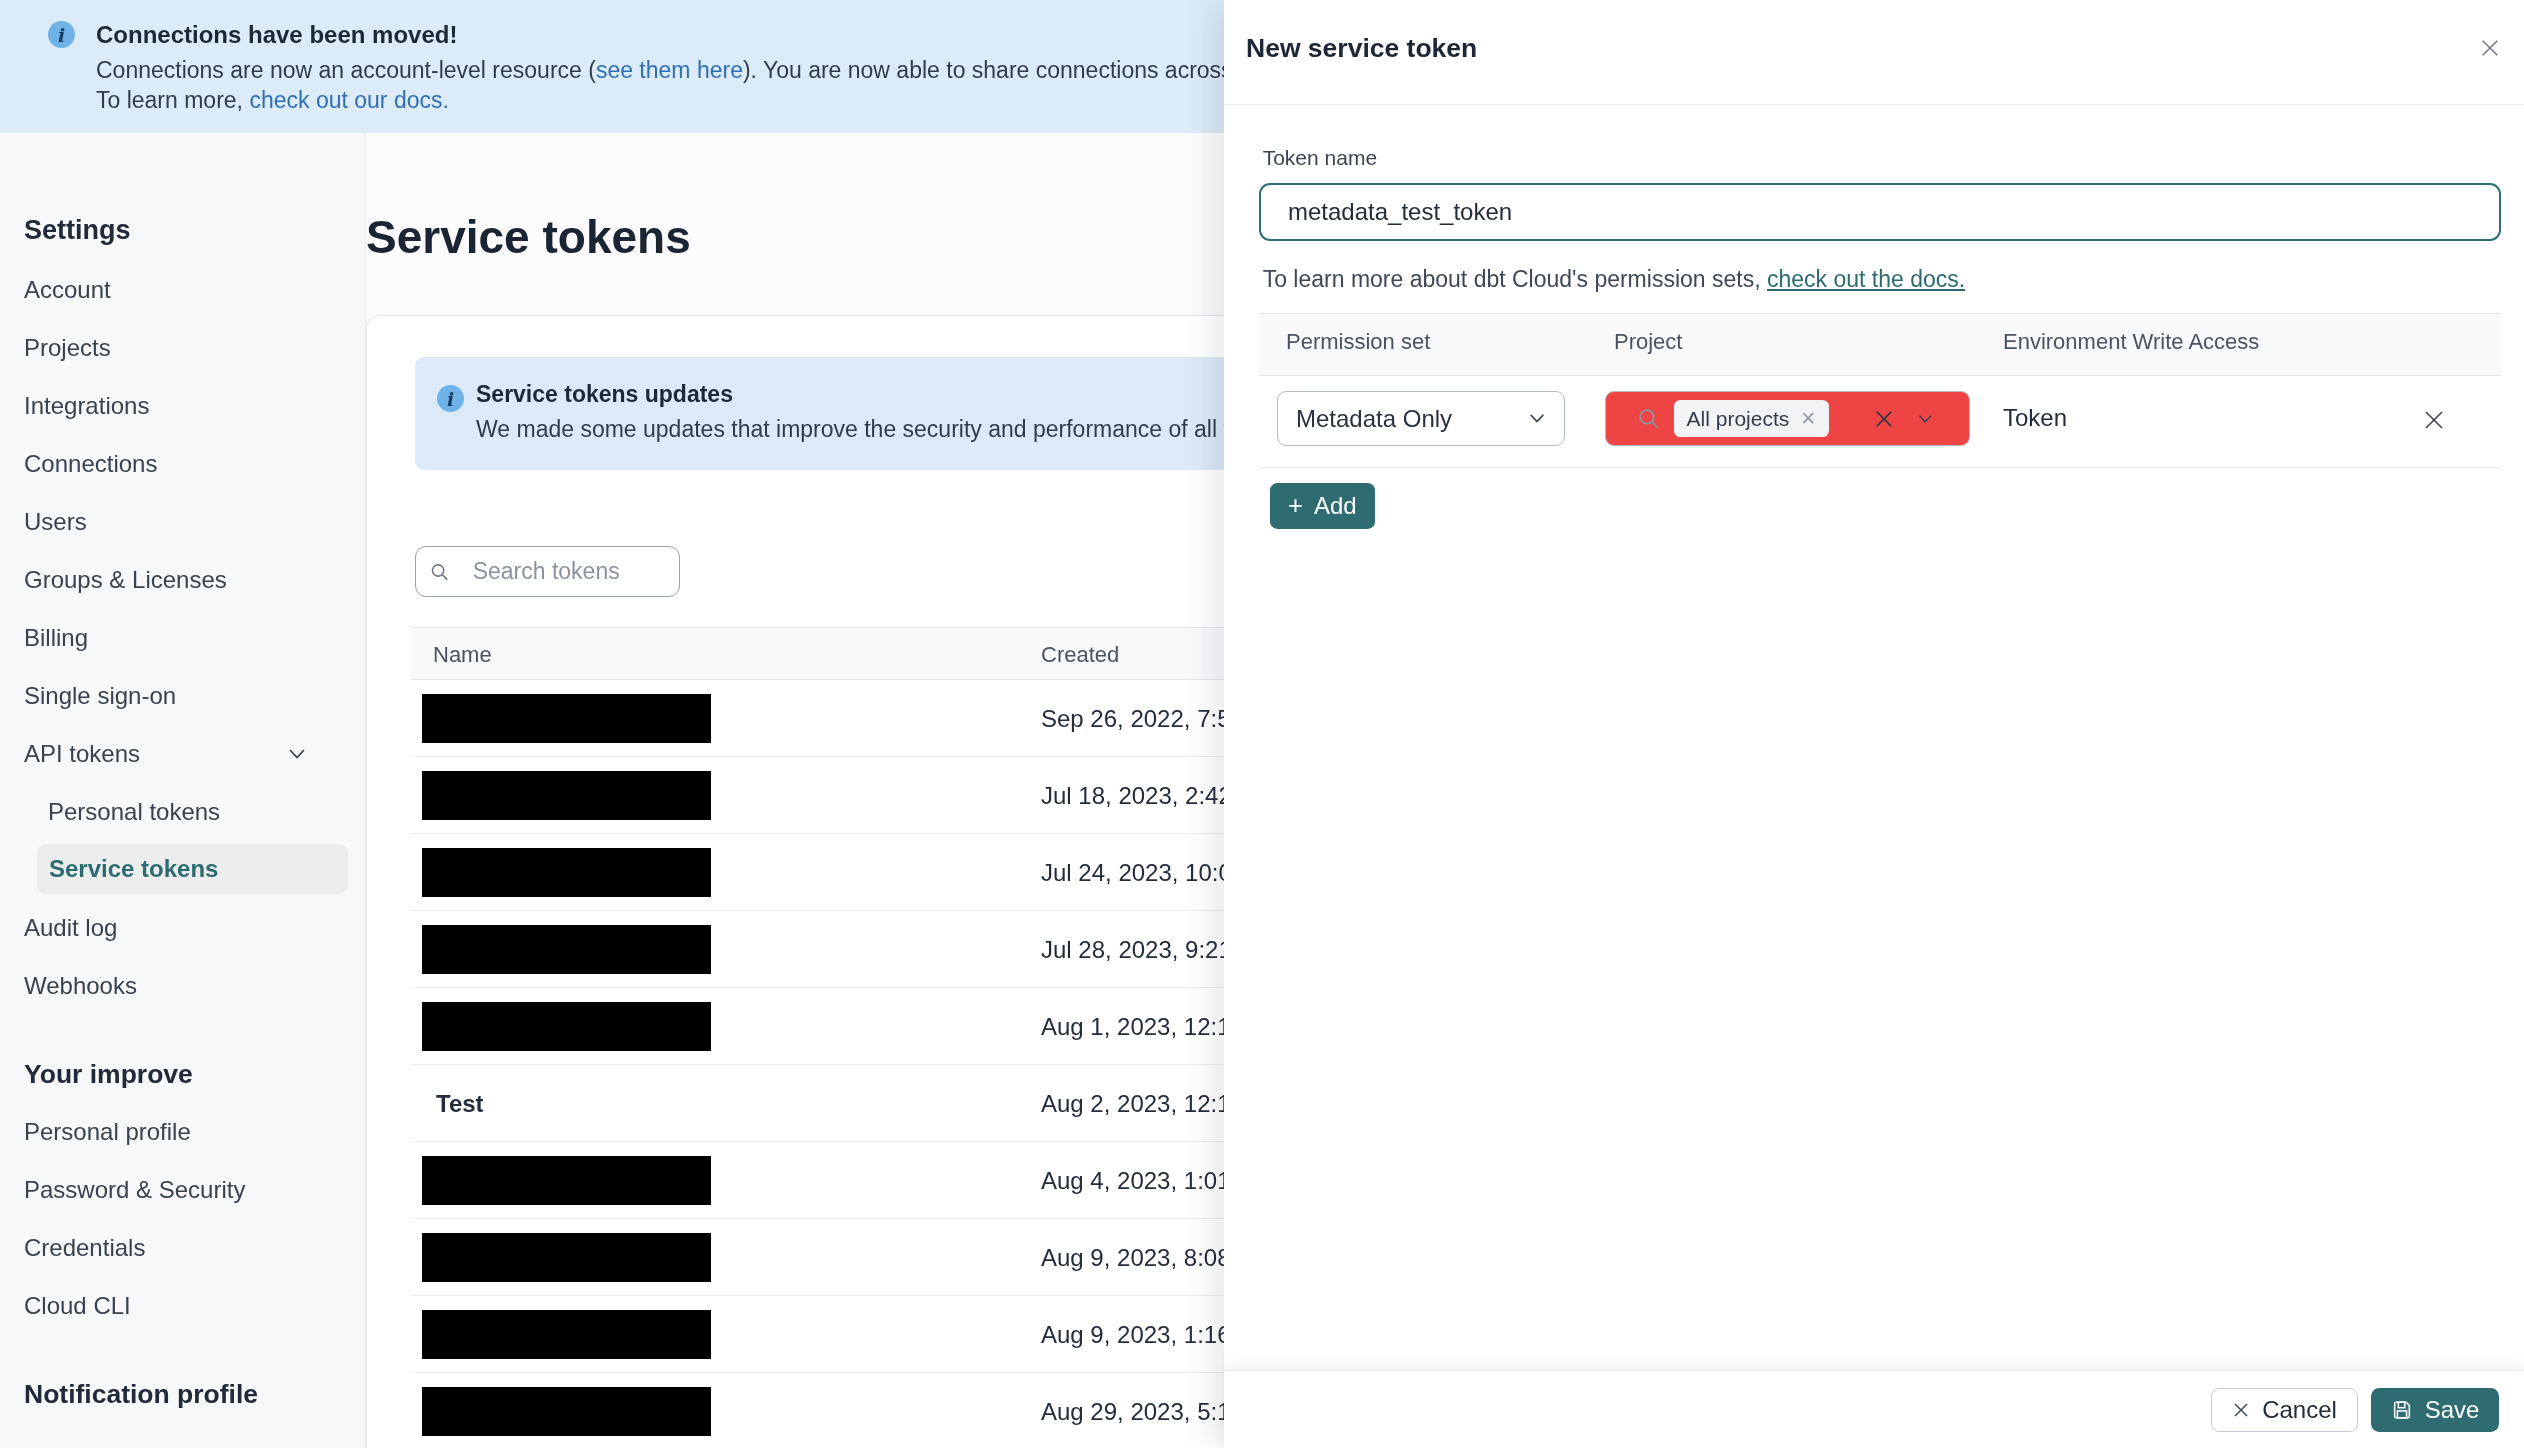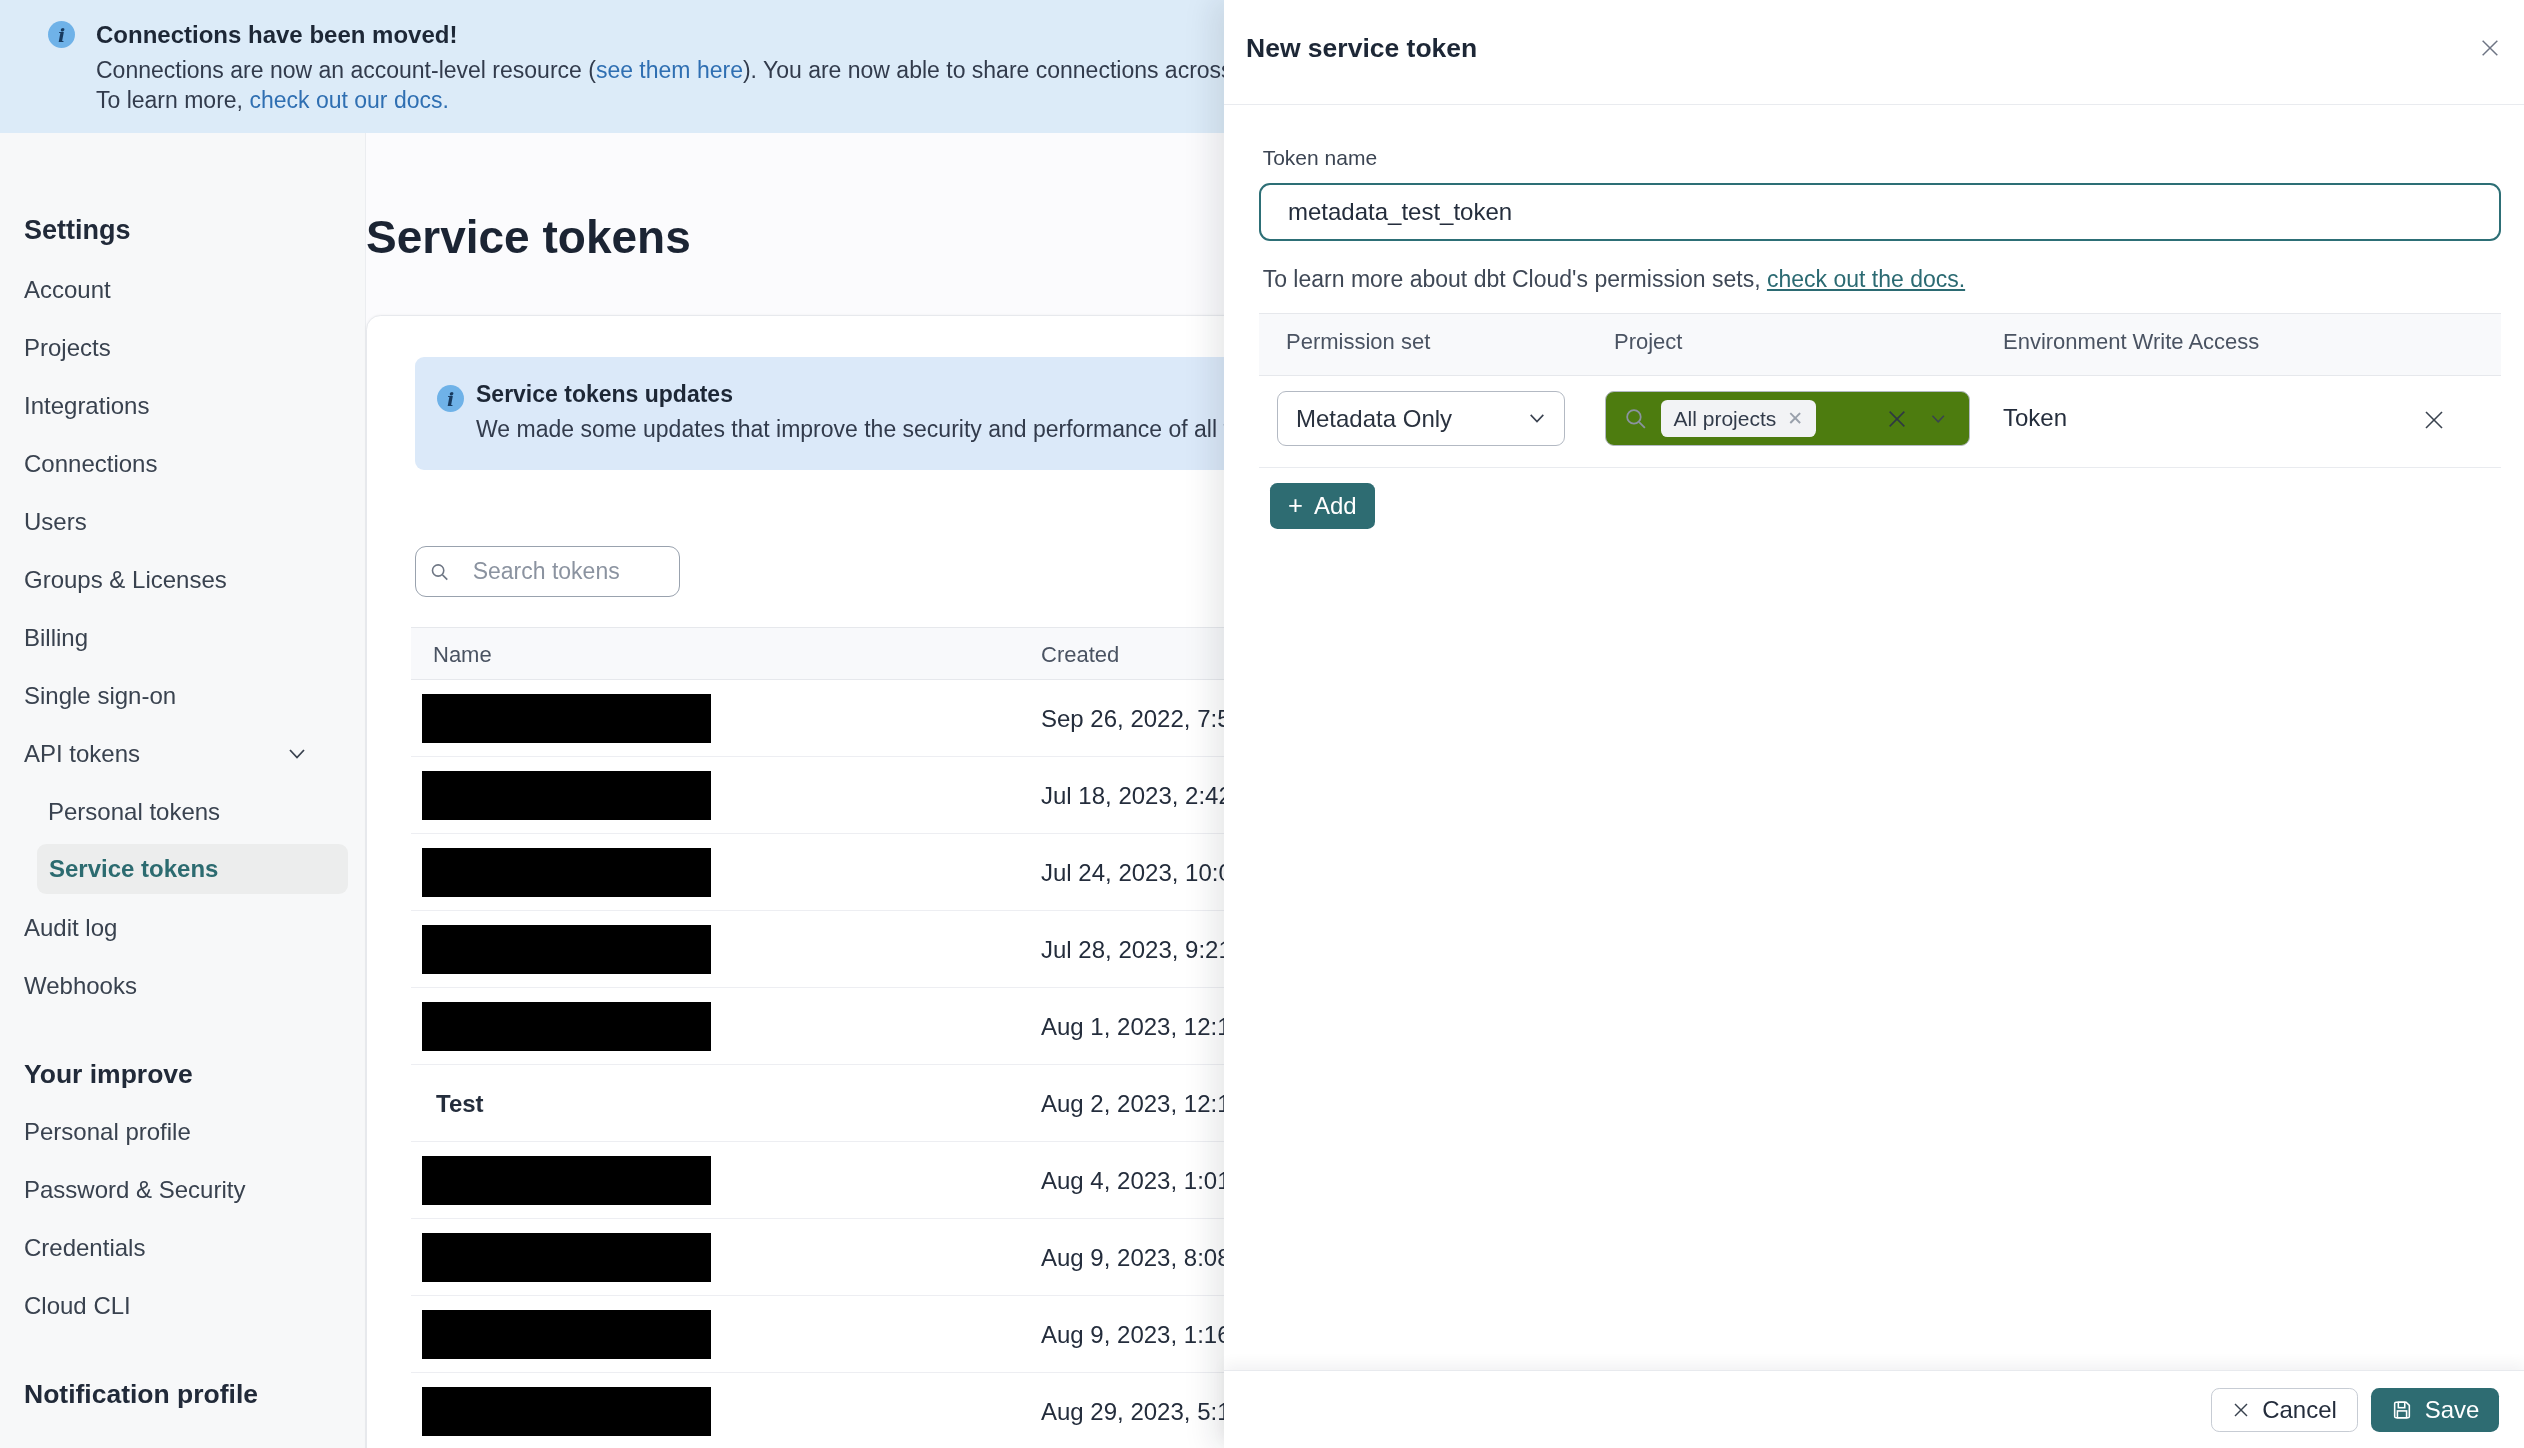--- a/index.html
+++ b/index.html
@@ -132,22 +132,22 @@
 
   .perm-row { position:absolute; left:0; top:263px; width:100%; height:100px; border-bottom:0.9px solid #e9ebef; }
   .select-box {
     position:absolute; left:18px; top:23px; width:288px; height:55px;
     border:1.8px solid #b3b9c3; border-radius:9px; background:#fff; cursor:pointer;
     display:flex; align-items:center; padding:0 18px;
   }
   .select-box .sel-text { font-size:24px; color:#2a323f; flex:1; }
   .combo-box {
     position:absolute; left:346px; top:23px; width:365px; height:55px;
-    border:1.8px solid #b3b9c3; border-radius:9px; background:#4d7c0f; cursor:text;
-    display:flex; align-items:center; padding:0 17px;
+    border:1.8px solid #b3b9c3; border-radius:9px; background:#ef4444; cursor:text;
+    display:flex; align-items:center; padding:0 30px;
   }
   .chip {
     margin-left:12.8px; height:37px; background:#f2f3f5; border-radius:6.4px;
     display:flex; align-items:center; padding:0 12.8px; gap:11px;
   }
   .chip .chip-label { font-size:21px; color:#323b4a; white-space:nowrap; }
   .chip .chip-x { font-size:19px; color:#99a0ab; cursor:pointer; line-height:1; }
   .combo-clear { margin-left:auto; background:none; border:none; cursor:pointer; color:#2e3744; padding:0 9px; }
   .combo-chevron { background:none; border:none; cursor:pointer; color:#3a4250; padding:0 5.5px 0 12.8px; }
   .ewa-value { position:absolute; left:744px; top:0; line-height:100px; font-size:24px; color:#242d3c; }

